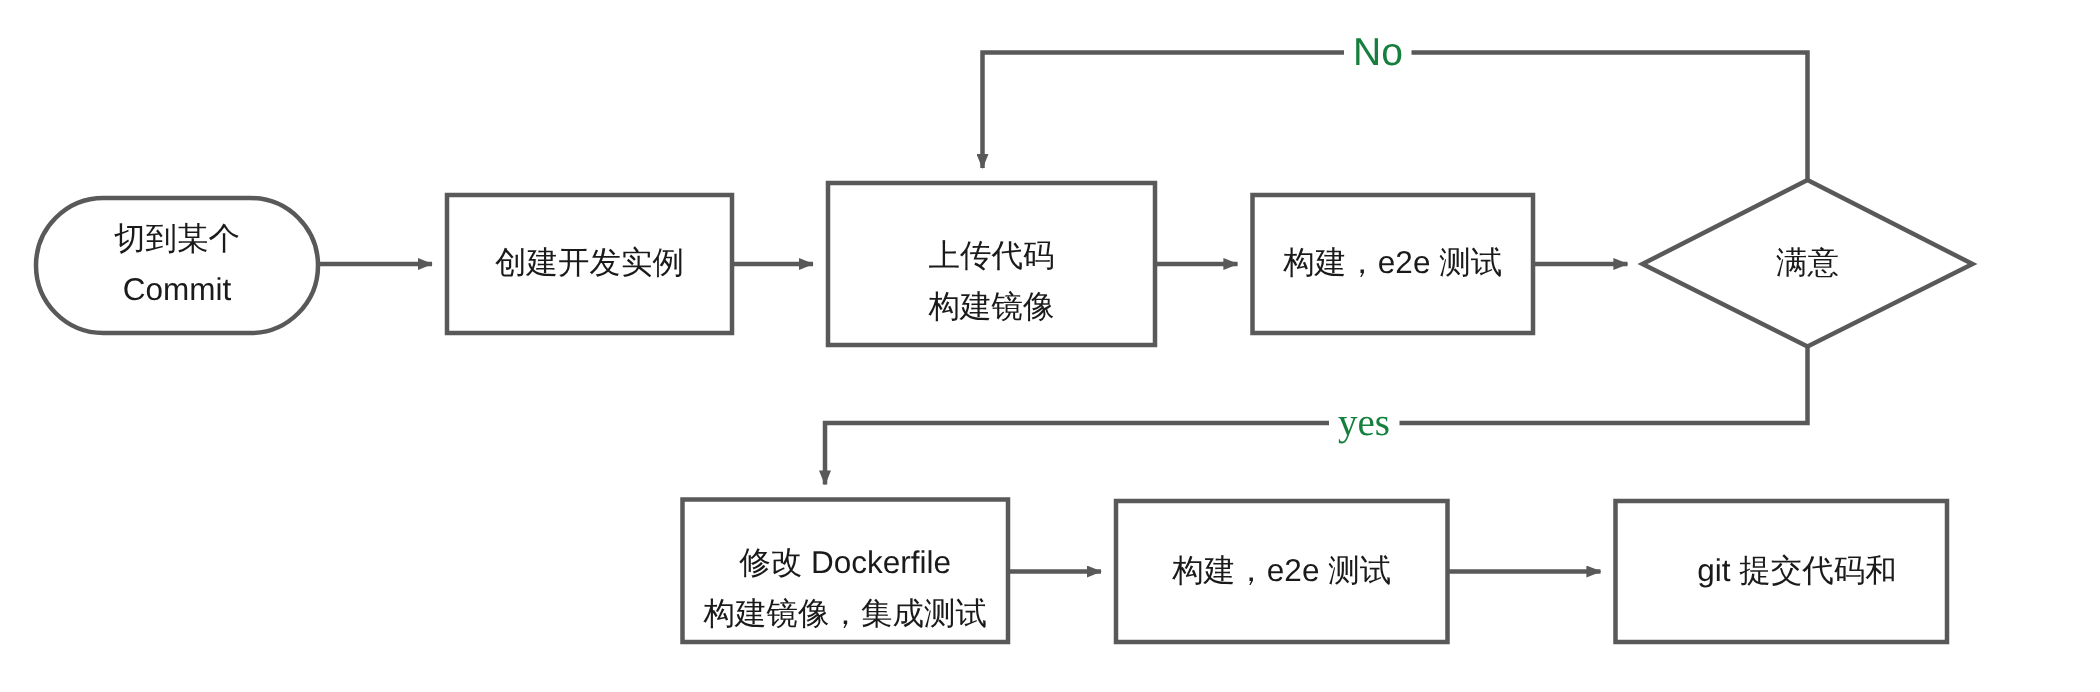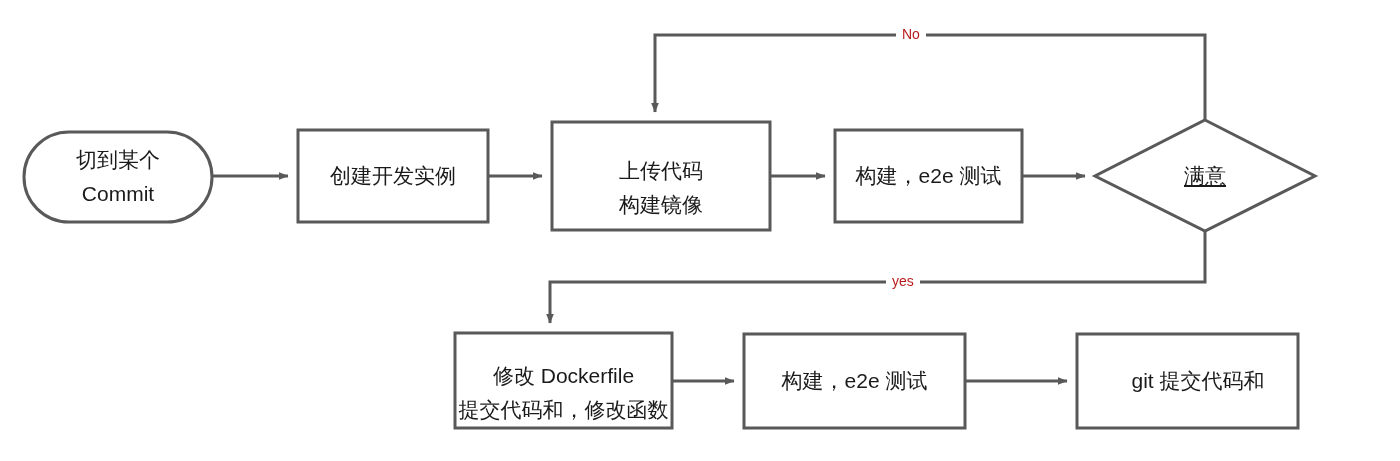--- a/index.html
+++ b/index.html
@@ -54,22 +54,22 @@
     font-size: 21px;
     line-height: 34px;
     white-space: nowrap;
     pointer-events: none;
   }
   .node-label .ln {
     display: block;
   }
   .edge-label {
     position: absolute;
-    color: #b91c1c;
-    font-size: 14px;
+    color: #15803d;
+    font-size: 26px;
     line-height: 21px;
     background: #ffffff;
     padding: 0 6px;
     white-space: nowrap;
   }
 </style>
 </head>
 <body>
 
 <div id="canvas">
@@ -125,34 +125,34 @@
 
   <div class="node-label" style="left:552px; top:122px; width:218px; height:132px;">
     <span class="ln">上传代码</span>
     <span class="ln">构建镜像</span>
   </div>
 
   <div class="node-label" style="left:835px; top:130px; width:187px; height:92px;">
     <span class="ln">构建，e2e 测试</span>
   </div>
 
-  <div class="node-label" style="left:1135px; top:146px; width:140px; height:60px;text-decoration:underline;">
+  <div class="node-label" style="left:1135px; top:146px; width:140px; height:60px;">
     <span class="ln">满意</span>
   </div>
 
   <div class="node-label" style="left:455px; top:333px; width:217px; height:120px;">
     <span class="ln">修改 Dockerfile</span>
-    <span class="ln">提交代码和，修改函数</span>
+    <span class="ln">构建镜像，集成测试</span>
   </div>
 
   <div class="node-label" style="left:744px; top:334px; width:221px; height:94px;">
     <span class="ln">构建，e2e 测试</span>
   </div>
 
   <div class="node-label" style="left:1077px; top:334px; width:242px; height:94px;">
     <span class="ln">git 提交代码和</span>
   </div>
 
   <div class="edge-label" style="left:896px; top:24px;">No</div>
 
-  <div class="edge-label" style="left:886px; top:271px;">yes</div>
+  <div class="edge-label" style="left:886px; top:271px;font-family:Liberation Serif, serif;">yes</div>
 
 </div>
 
 </body></html>

